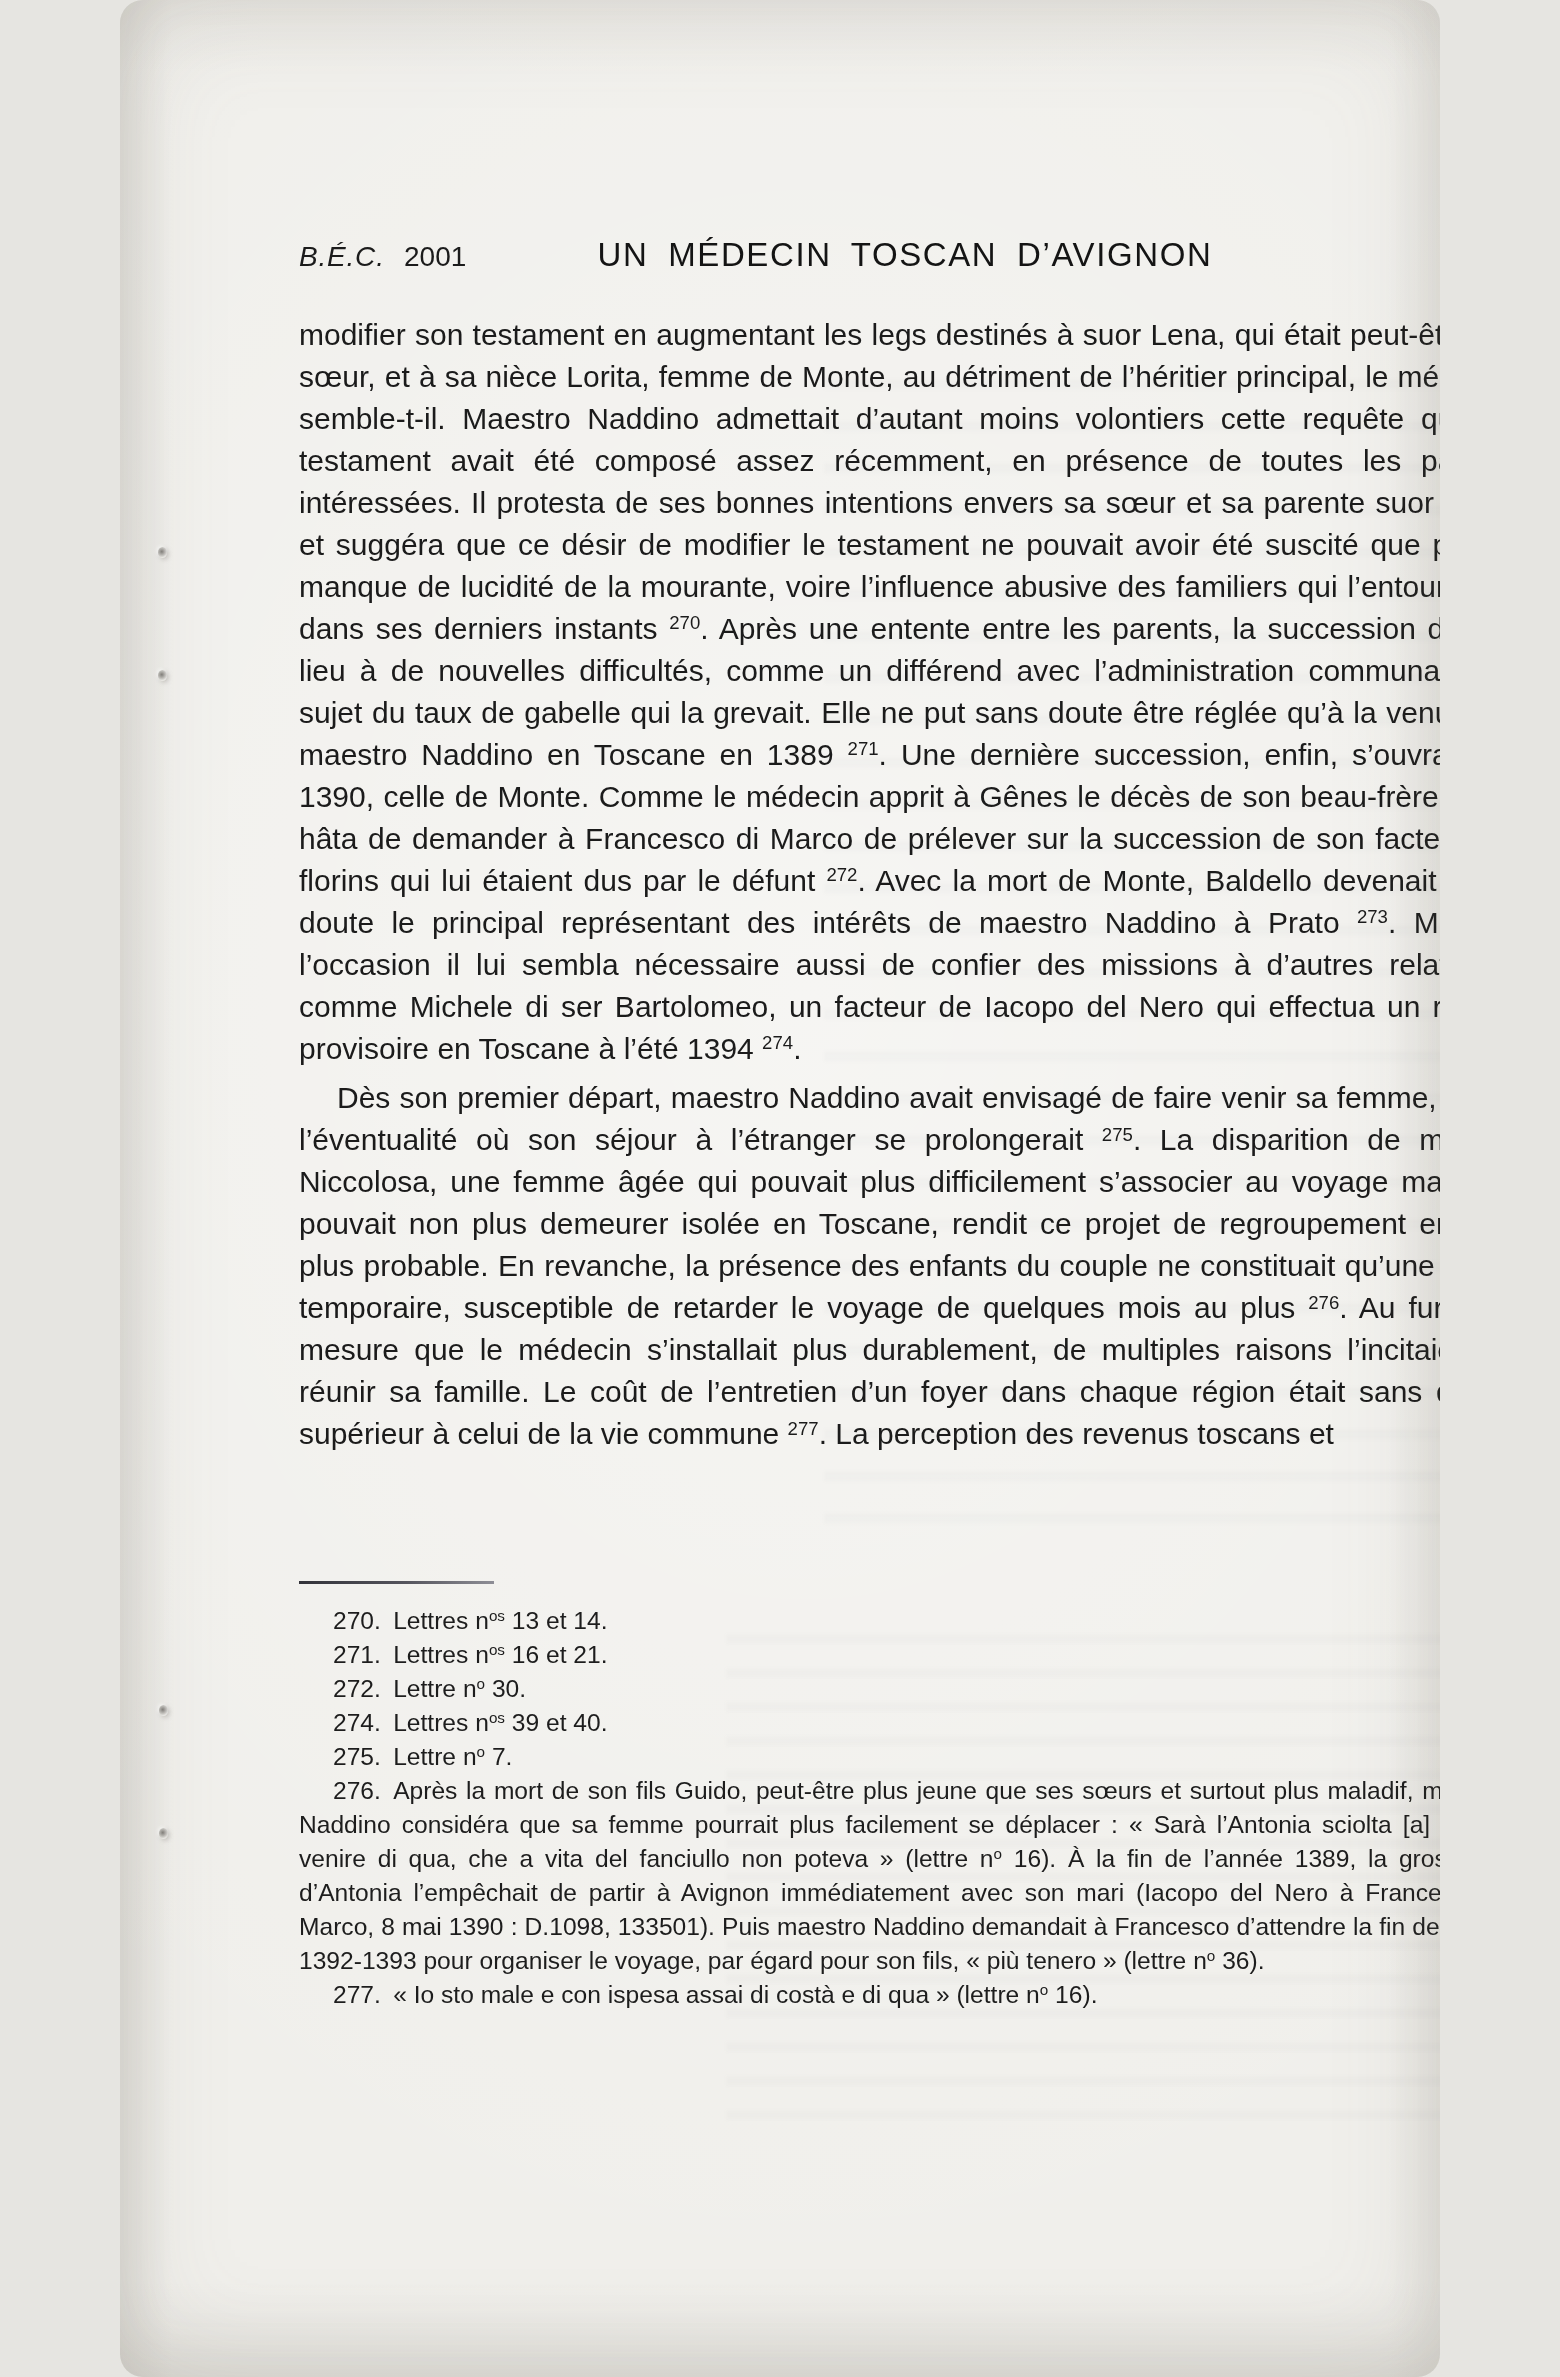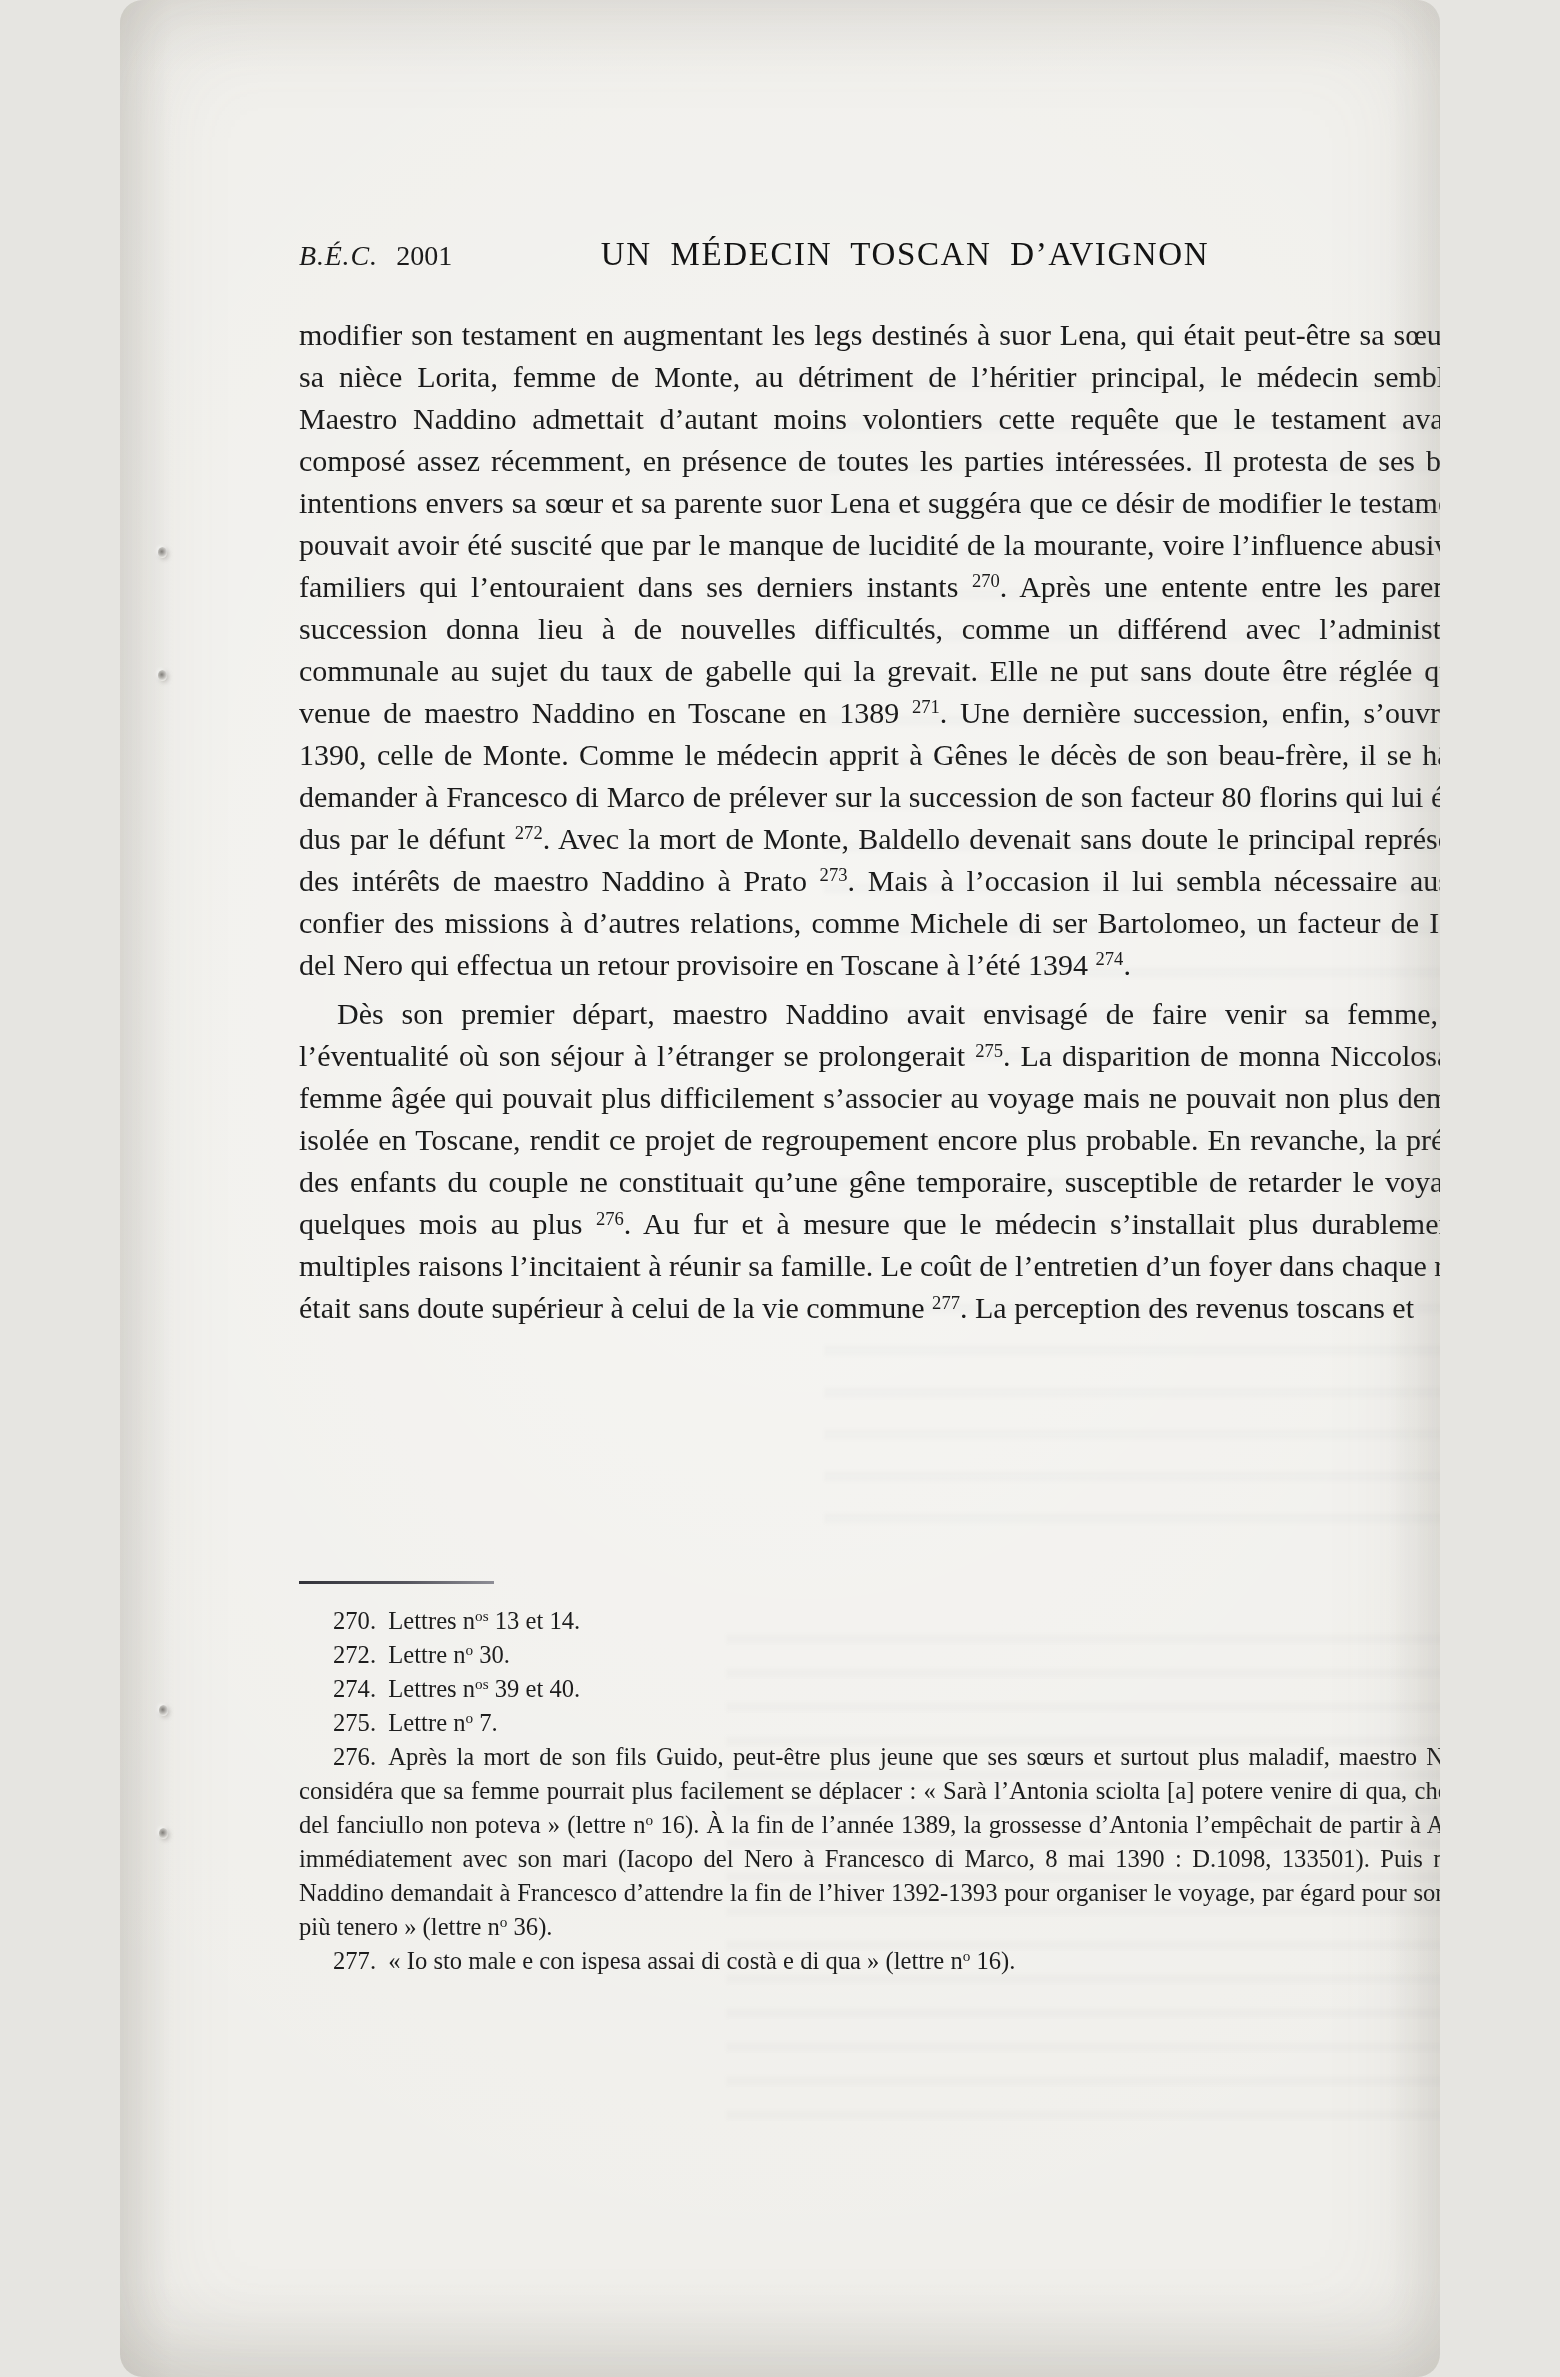--- a/index.html
+++ b/index.html
@@ -10,21 +10,21 @@
     position: relative;
     width: 1320px;
     height: 2377px;
     margin: 0 auto;
     background-color: #f0efeb;
     background-image:
       radial-gradient(130% 90% at 52% 42%, rgba(255,255,255,0.40) 0%, rgba(255,255,255,0) 62%),
       linear-gradient(90deg, rgba(203,200,194,0.38) 0%, rgba(240,239,235,0) 4%, rgba(240,239,235,0) 96%, rgba(208,205,199,0.28) 100%),
       linear-gradient(180deg, rgba(214,211,205,0.30) 0%, rgba(240,239,235,0) 3%, rgba(240,239,235,0) 96%, rgba(204,201,195,0.30) 100%);
     color: #1b1b1b;
-    font-family: Liberation Serif, serif;
+    font-family: Liberation Sans, sans-serif;
     overflow: hidden;
     border-radius: 23px;
   }
   .page::after {
     content: "";
     position: absolute; inset: 0;
     box-shadow: inset 0 0 115px rgba(118,112,102,0.16), inset 0 -19.7px 57px rgba(100,95,88,0.07);
     pointer-events: none;
   }
 
@@ -139,20 +139,21 @@
   </header>
 
   <main class="body-text" id="body-text">
       <p>modifier son testament en augmentant les legs destinés à suor Lena, qui était peut-être sa sœur, et à sa nièce Lorita, femme de Monte, au détriment de l’héritier principal, le médecin semble-t-il. Maestro Naddino admettait d’autant moins volontiers cette requête que le testament avait été composé assez récemment, en présence de toutes les parties intéressées. Il protesta de ses bonnes intentions envers sa sœur et sa parente suor Lena et suggéra que ce désir de modifier le testament ne pouvait avoir été suscité que par le manque de lucidité de la mourante, voire l’influence abusive des familiers qui l’entouraient dans ses derniers instants <sup class="ref">270</sup>. Après une entente entre les parents, la succession donna lieu à de nouvelles difficultés, comme un différend avec l’administration communale au sujet du taux de gabelle qui la grevait. Elle ne put sans doute être réglée qu’à la venue de maestro Naddino en Toscane en 1389 <sup class="ref">271</sup>. Une dernière succession, enfin, s’ouvrait en 1390, celle de Monte. Comme le médecin apprit à Gênes le décès de son beau-frère, il se hâta de demander à Francesco di Marco de prélever sur la succession de son facteur 80 florins qui lui étaient dus par le défunt <sup class="ref">272</sup>. Avec la mort de Monte, Baldello devenait sans doute le principal représentant des intérêts de maestro Naddino à Prato <sup class="ref">273</sup>. Mais à l’occasion il lui sembla nécessaire aussi de confier des missions à d’autres relations, comme Michele di ser Bartolomeo, un facteur de Iacopo del Nero qui effectua un retour provisoire en Toscane à l’été 1394 <sup class="ref">274</sup>.</p>
       <p class="indent">Dès son premier départ, maestro Naddino avait envisagé de faire venir sa femme, dans l’éventualité où son séjour à l’étranger se prolongerait <sup class="ref">275</sup>. La disparition de monna Niccolosa, une femme âgée qui pouvait plus difficilement s’associer au voyage mais ne pouvait non plus demeurer isolée en Toscane, rendit ce projet de regroupement encore plus probable. En revanche, la présence des enfants du couple ne constituait qu’une gêne temporaire, susceptible de retarder le voyage de quelques mois au plus <sup class="ref">276</sup>. Au fur et à mesure que le médecin s’installait plus durablement, de multiples raisons l’incitaient à réunir sa famille. Le coût de l’entretien d’un foyer dans chaque région était sans doute supérieur à celui de la vie commune <sup class="ref">277</sup>. La perception des revenus toscans et</p>
     </main>
 
   <div class="footnote-rule"></div>
   <section class="footnotes" id="footnotes">
       <p>270. Lettres n<sup class="ref">os</sup> 13 et 14.</p>
+      <p>271. Lettres n<sup class="ref">os</sup> 16 et 21.</p>
       <p>272. Lettre n<sup class="ref">o</sup> 30.</p>
       <p>274. Lettres n<sup class="ref">os</sup> 39 et 40.</p>
       <p>275. Lettre n<sup class="ref">o</sup> 7.</p>
       <p>276. Après la mort de son fils Guido, peut-être plus jeune que ses sœurs et surtout plus maladif, maestro Naddino considéra que sa femme pourrait plus facilement se déplacer : « Sarà l’Antonia sciolta [a] potere venire di qua, che a vita del fanciullo non poteva » (lettre n<sup class="ref">o</sup> 16). À la fin de l’année 1389, la grossesse d’Antonia l’empêchait de partir à Avignon immédiatement avec son mari (Iacopo del Nero à Francesco di Marco, 8 mai 1390 : D.1098, 133501). Puis maestro Naddino demandait à Francesco d’attendre la fin de l’hiver 1392-1393 pour organiser le voyage, par égard pour son fils, « più tenero » (lettre n<sup class="ref">o</sup> 36).</p>
       <p>277. « Io sto male e con ispesa assai di costà e di qua » (lettre n<sup class="ref">o</sup> 16).</p>
     </section>
 
   <span class="binding-mark" style="left:38px; top:547px;"></span>
   <span class="binding-mark" style="left:38px; top:670px;"></span>
   <span class="binding-mark" style="left:39px; top:1705px;"></span>

